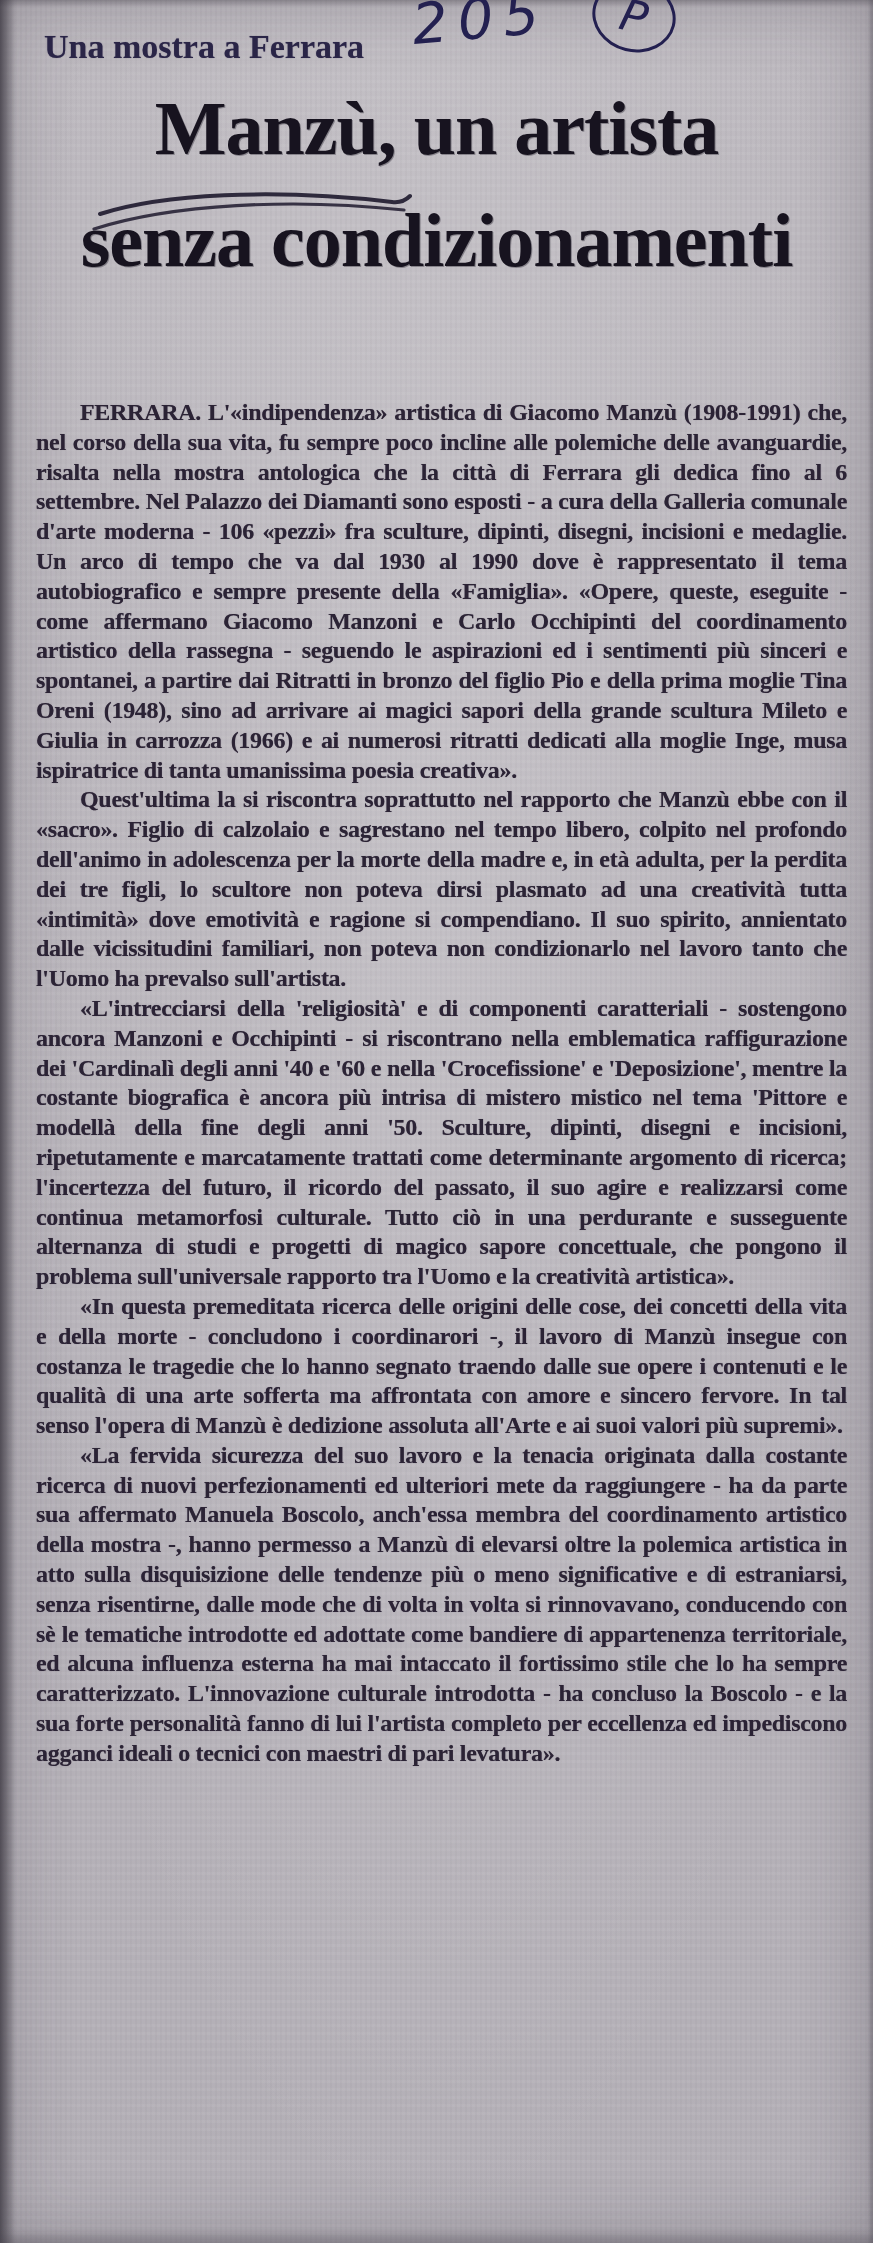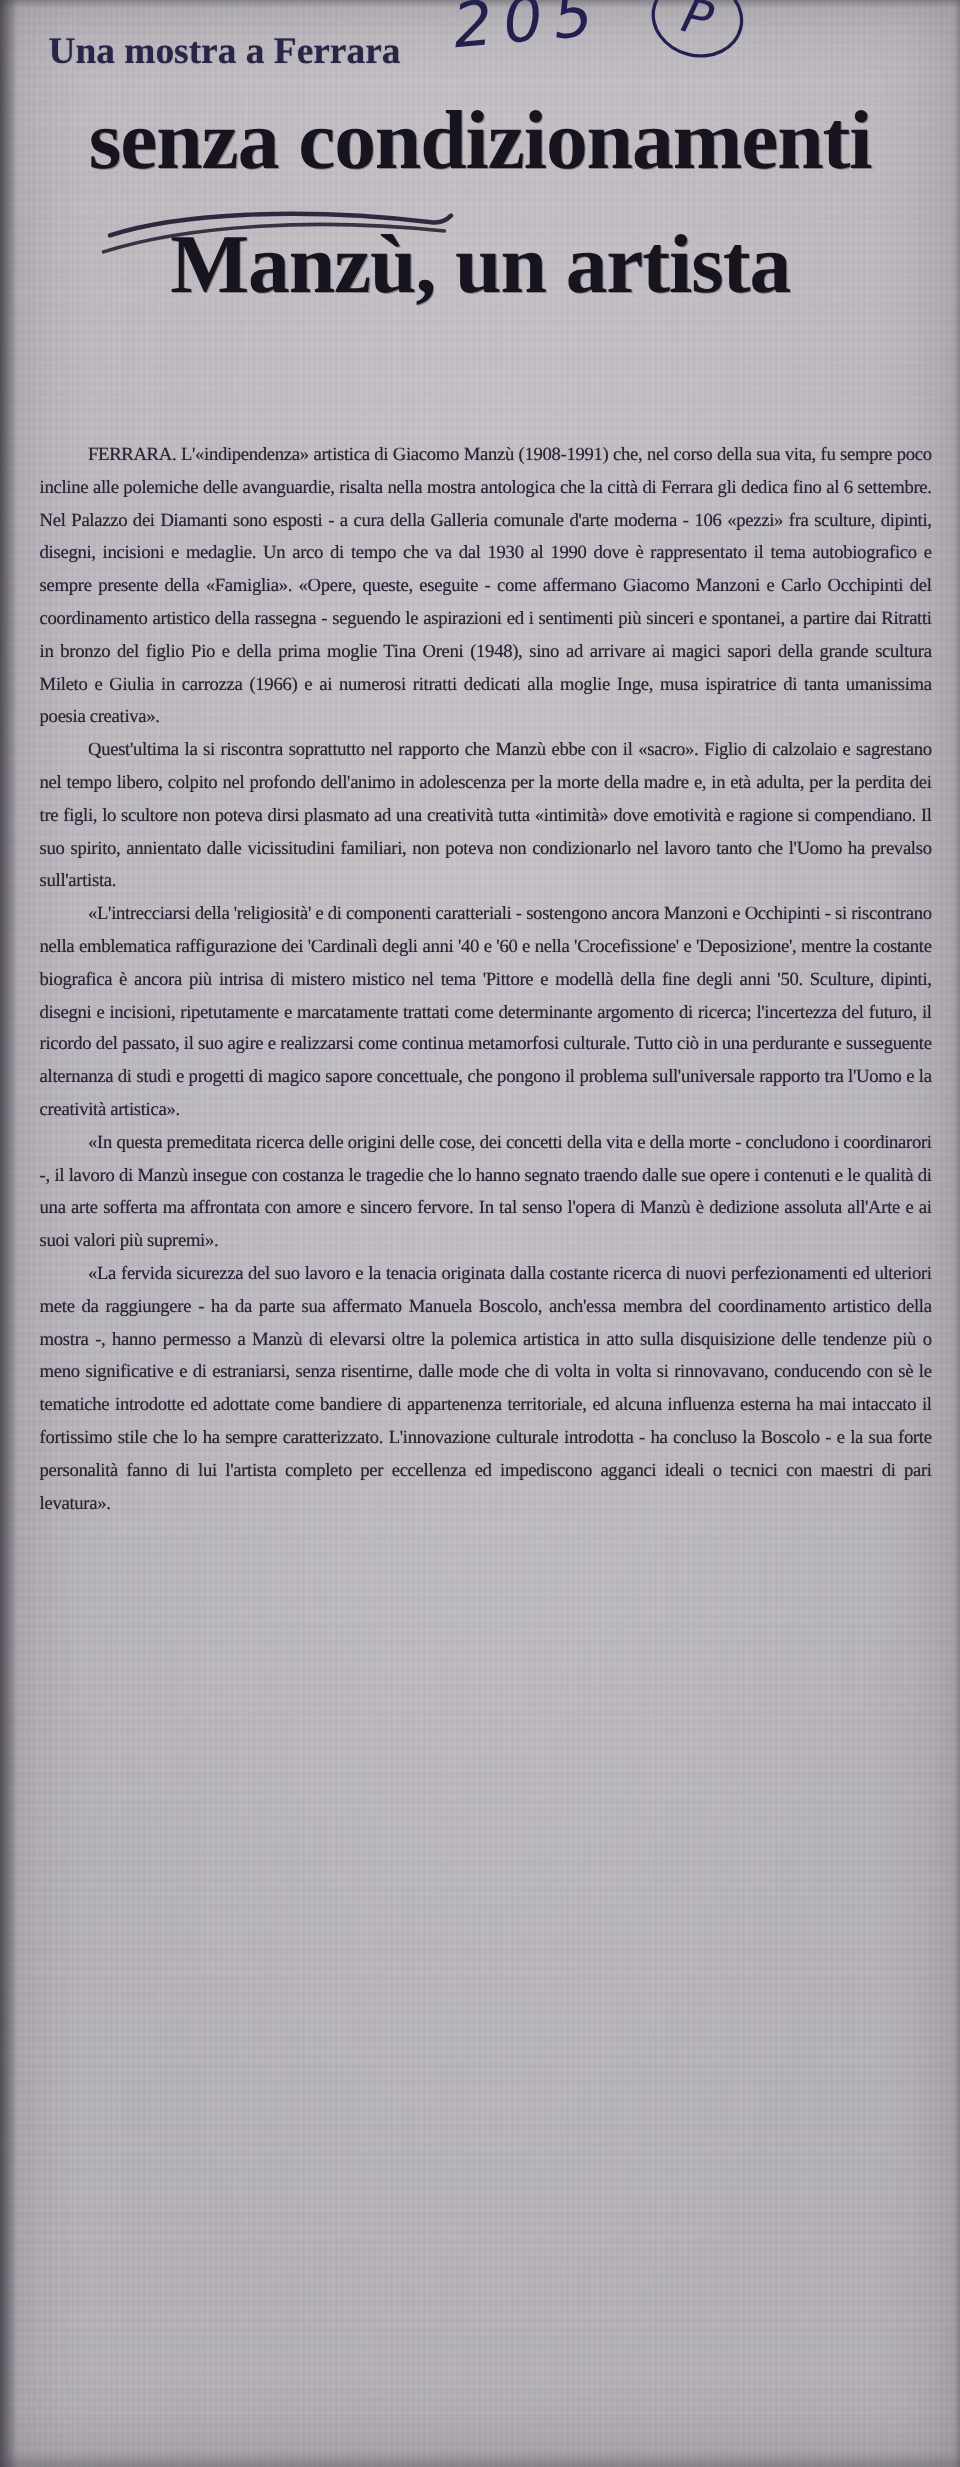--- a/index.html
+++ b/index.html
@@ -60,23 +60,23 @@
   }
   .byline{
     position:absolute;left:0;right:0;top:348px;
     text-align:center;
     font-family:"Liberation Sans", sans-serif;
     font-weight:bold;font-size:27px;color:#231f2e;
     letter-spacing:1px;
   }
   .body{
     position:absolute;left:36px;right:26px;top:398px;
-    font-size:17px;line-height:29.8px;
+    font-size:24px;line-height:29.8px;
     text-align:justify;
-    font-weight:normal;
+    font-weight:bold;
     letter-spacing:-0.3px;
     color:#2b2335;
     text-shadow:0 0 0.7px rgba(43,35,53,0.6);
   }
   .body p{margin:0;text-indent:44px;}
 </style>
 </head>
 <body>
 
 <div class="scan">
@@ -87,22 +87,22 @@
 
   <div class="kicker">Una mostra a Ferrara</div>
 
   <div class="hand-number">205</div>
 
   <div class="circled-mark">
     <span>P</span>
   </div>
 
   <div class="headline">
+    <div>Manzù, un artista</div>
     <div>senza condizionamenti</div>
-    <div>Manzù, un artista</div>
   </div>
 
   <svg class="hand-underline" viewBox="0 0 330 50" xmlns="http://www.w3.org/2000/svg">
     <path d="M8,26 C 70,6 180,0 300,14 C 308,15 314,12 318,8" fill="none" stroke="#1e1a2e" stroke-width="4" stroke-linecap="round" opacity="0.9"></path>
     <path d="M2,41 C 80,16 200,10 312,22" fill="none" stroke="#1e1a2e" stroke-width="3.2" stroke-linecap="round" opacity="0.85"></path>
   </svg>
 
 
   <div class="body">
     <p>FERRARA. L'«indipendenza» artistica di Giacomo Manzù (1908-1991) che, nel corso della sua vita, fu sempre poco incline alle polemiche delle avanguardie, risalta nella mostra antologica che la città di Ferrara gli dedica fino al 6 settembre. Nel Palazzo dei Diamanti sono esposti - a cura della Galleria comunale d'arte moderna - 106 «pezzi» fra sculture, dipinti, disegni, incisioni e medaglie. Un arco di tempo che va dal 1930 al 1990 dove è rappresentato il tema autobiografico e sempre presente della «Famiglia». «Opere, queste, eseguite - come affermano Giacomo Manzoni e Carlo Occhipinti del coordinamento artistico della rassegna - seguendo le aspirazioni ed i sentimenti più sinceri e spontanei, a partire dai Ritratti in bronzo del figlio Pio e della prima moglie Tina Oreni (1948), sino ad arrivare ai magici sapori della grande scultura Mileto e Giulia in carrozza (1966) e ai numerosi ritratti dedicati alla moglie Inge, musa ispiratrice di tanta umanissima poesia creativa».</p>

